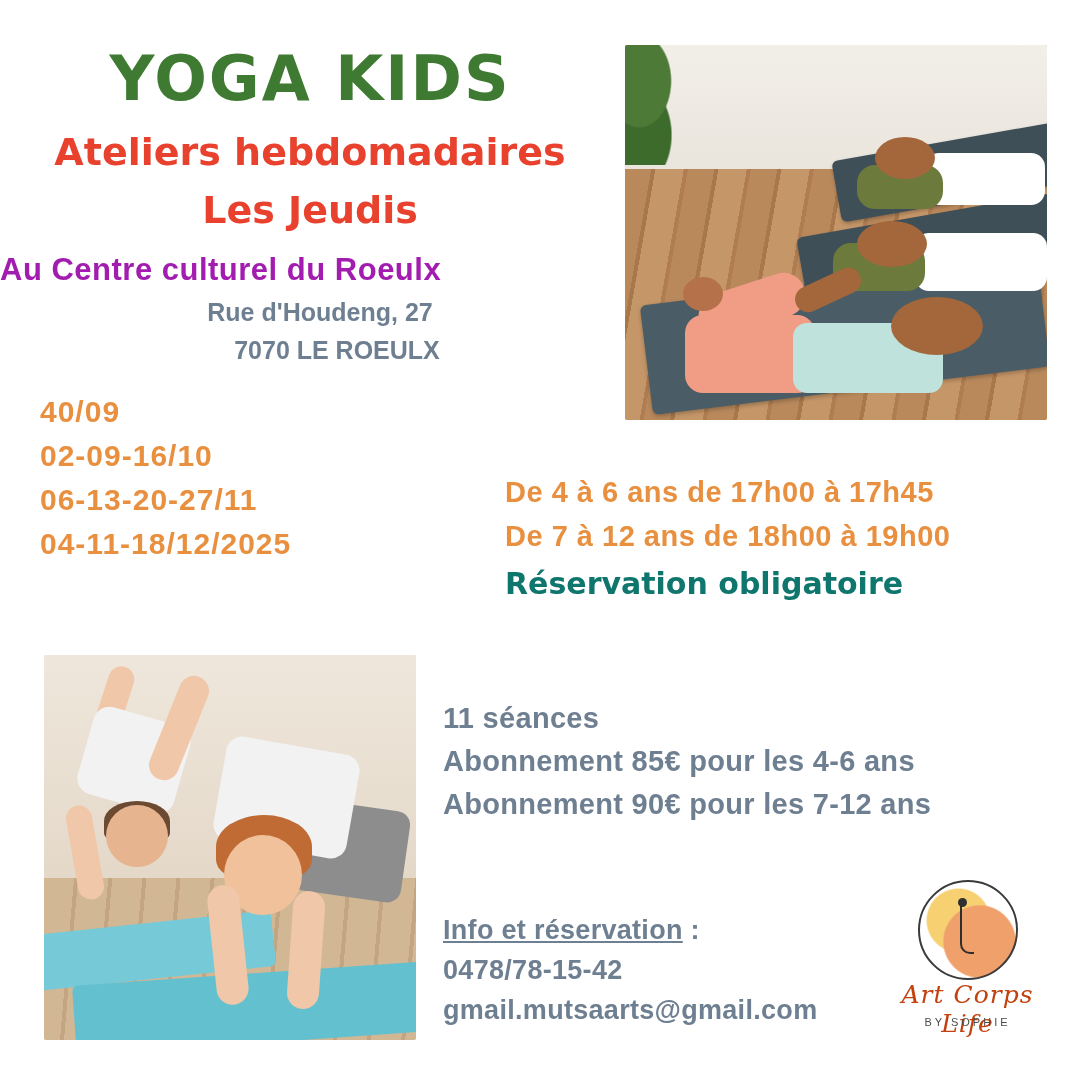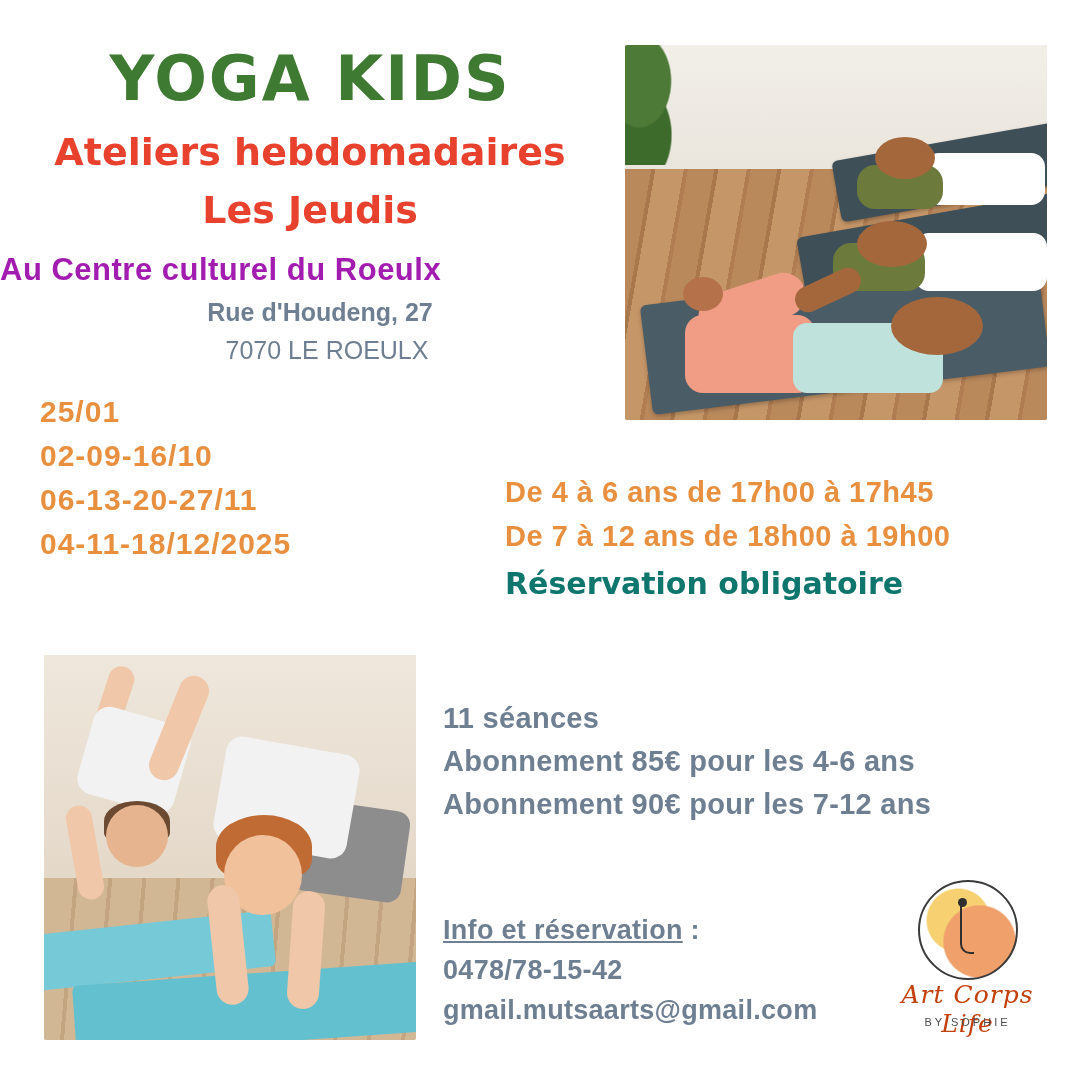--- a/index.html
+++ b/index.html
@@ -73,26 +73,26 @@
     left: 0;
     top: 298px;
     width: 640px;
     text-align: center;
     font-size: 25px;
     font-weight: bold;
     color: #6e7f91;
   }
   .venue-3 {
     position: absolute;
-    left: 7px;
+    left: 17px;
     top: 336px;
     width: 640px;
     text-align: center;
     font-size: 25px;
-    font-weight: normal;
+    font-weight: bold;
     color: #6e7f91;
   }
 
   
   .dates {
     position: absolute;
     left: 40px;
     top: 390px;
     color: #e8903f;
     font-size: 30px;
@@ -317,21 +317,21 @@
 
   <div class="title-main">YOGA KIDS</div>
   <div class="title-sub1">Ateliers hebdomadaires</div>
   <div class="title-sub2">Les Jeudis</div>
 
   <div class="venue-1">Au Centre culturel du Roeulx</div>
   <div class="venue-2">Rue d'Houdeng, 27</div>
   <div class="venue-3">7070 LE ROEULX</div>
 
   <div class="dates">
-    <div>25/01</div>
+    <div>40/09</div>
     <div>02-09-16/10</div>
     <div>06-13-20-27/11</div>
     <div>04-11-18/12/2025</div>
   </div>
 
   <div class="schedule">
     <div class="line">De 4 à 6 ans de 17h00 à 17h45</div>
     <div class="line">De 7 à 12 ans de 18h00 à 19h00</div>
     <div class="reservation">Réservation obligatoire</div>
   </div>

